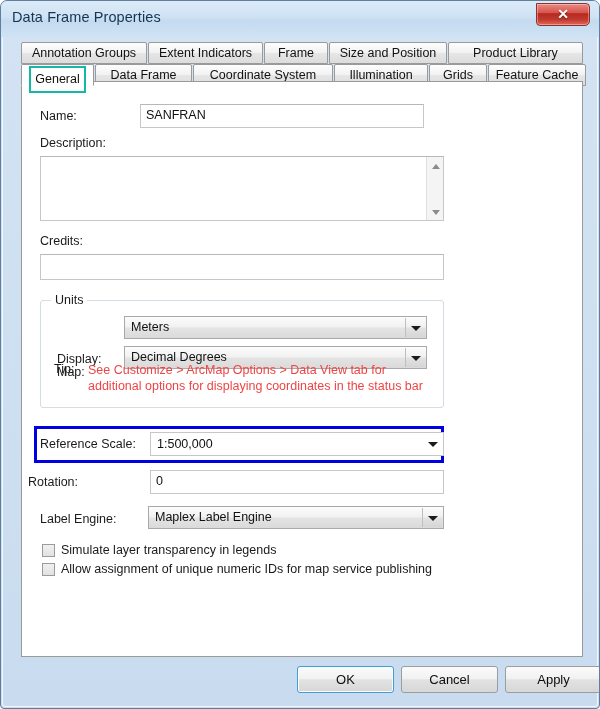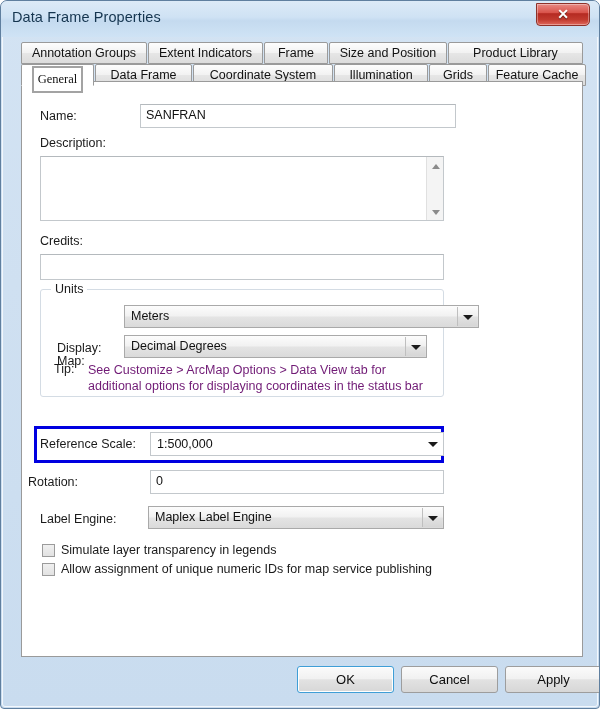--- a/index.html
+++ b/index.html
@@ -121,26 +121,25 @@
     background: #ffffff;
     border-bottom: 1px solid #ffffff;
     z-index: 5;
     position: relative;
   }
   .tab .tab-label {
     display: inline-block;
     padding: 0 2px;
   }
   .tab.selected .tab-label {
-    border: 2px solid #a3a3a3;
+    border: 2px solid #14b8a6;
     padding: 4px 4px;
     line-height: 15px;
     position: relative;
     top: 1px;
-    font-family: Liberation Serif, serif;
   }
 
   
   #tabpanel {
     position: absolute;
     left: 12px;
     top: 44px;
     width: 562px;
     height: 576px;
     background: #ffffff;
@@ -369,57 +368,57 @@
   <div id="dialog-body">
 
     <div id="tabstrip">
       <div class="tab-row row1" id="tab-row-1"><div class="tab" style="width: 126px;"><span class="tab-label">Annotation Groups</span></div><div class="tab" style="width: 115px;"><span class="tab-label">Extent Indicators</span></div><div class="tab" style="width: 64px;"><span class="tab-label">Frame</span></div><div class="tab" style="width: 118px;"><span class="tab-label">Size and Position</span></div><div class="tab" style="width: 135px;"><span class="tab-label">Product Library</span></div></div>
       <div class="tab-row row2" id="tab-row-2"><div class="tab selected" style="width: 73px;"><span class="tab-label">General</span></div><div class="tab" style="width: 97px;"><span class="tab-label">Data Frame</span></div><div class="tab" style="width: 140px;"><span class="tab-label">Coordinate System</span></div><div class="tab" style="width: 94px;"><span class="tab-label">Illumination</span></div><div class="tab" style="width: 58px;"><span class="tab-label">Grids</span></div><div class="tab" style="width: 98px;"><span class="tab-label">Feature Cache</span></div></div>
     </div>
 
     <div id="tabpanel">
 
       <div class="form-label" style="left:18px; top:27px;">Name:</div>
-      <div class="text-input" style="left:118px; top:22px; width:316px; height:24px;">SANFRAN</div>
+      <div class="text-input" style="left:118px; top:22px; width:284px; height:24px;">SANFRAN</div>
 
       <div class="form-label" style="left:18px; top:54px;">Description:</div>
       <div id="description-box" style="left:18px; top:74px;">
         <div id="description-scrollbar">
           <div class="sb-arrow up">
               <div class="sb-tri up"></div>
             </div>
           <div class="sb-arrow down">
               <div class="sb-tri down"></div>
             </div>
         </div>
       </div>
 
       <div class="form-label" style="left:18px; top:152px;">Credits:</div>
       <div class="text-input" style="left:18px; top:172px; width:404px; height:26px;"></div>
 
-      <div id="units-group" style="left:18px; top:207px;">
+      <div id="units-group" style="left:18px; top:218px;">
         <div id="units-legend">Units</div>
         <div class="form-label" style="left:16px; top:20px;margin-top:44px;">Map:</div>
-        <div class="combo" style="left:83px; top:15px; width:355px; height:23px;">
+        <div class="combo" style="left:83px; top:15px; width:303px; height:23px;">
           <div class="combo-value">Meters</div>
           <div class="combo-arrow-box">
               <div class="arrow-down"></div>
             </div>
         </div>
         <div class="form-label" style="left:16px; top:51px;">Display:</div>
         <div class="combo" style="left:83px; top:45px; width:303px; height:23px;">
           <div class="combo-value">Decimal Degrees</div>
           <div class="combo-arrow-box">
               <div class="arrow-down"></div>
             </div>
         </div>
       </div>
 
       <div class="form-label" style="left:32px; top:280px;">Tip:</div>
-      <div style="position:absolute; left:66px; top:280px; width:352px; font-size:12.5px; color:#701a75; line-height:16px;">See Customize &gt; ArcMap Options &gt; Data View tab for additional options for displaying coordinates in the status bar</div>
+      <div style="position:absolute; left:66px; top:280px; width:352px; font-size:12.5px; color:#ef4444; line-height:16px;">See Customize &gt; ArcMap Options &gt; Data View tab for additional options for displaying coordinates in the status bar</div>
 
       <div id="refscale-highlight" style="left:12px; top:344px;"></div>
       <div class="form-label" style="left:18px; top:355px;">Reference Scale:</div>
       <div class="combo white" style="left:128px; top:350px; width:294px; height:24px;">
         <div class="combo-value" style="line-height:22px;">1:500,000</div>
         <div class="combo-arrow-box">
             <div class="arrow-down"></div>
           </div>
       </div>
 

